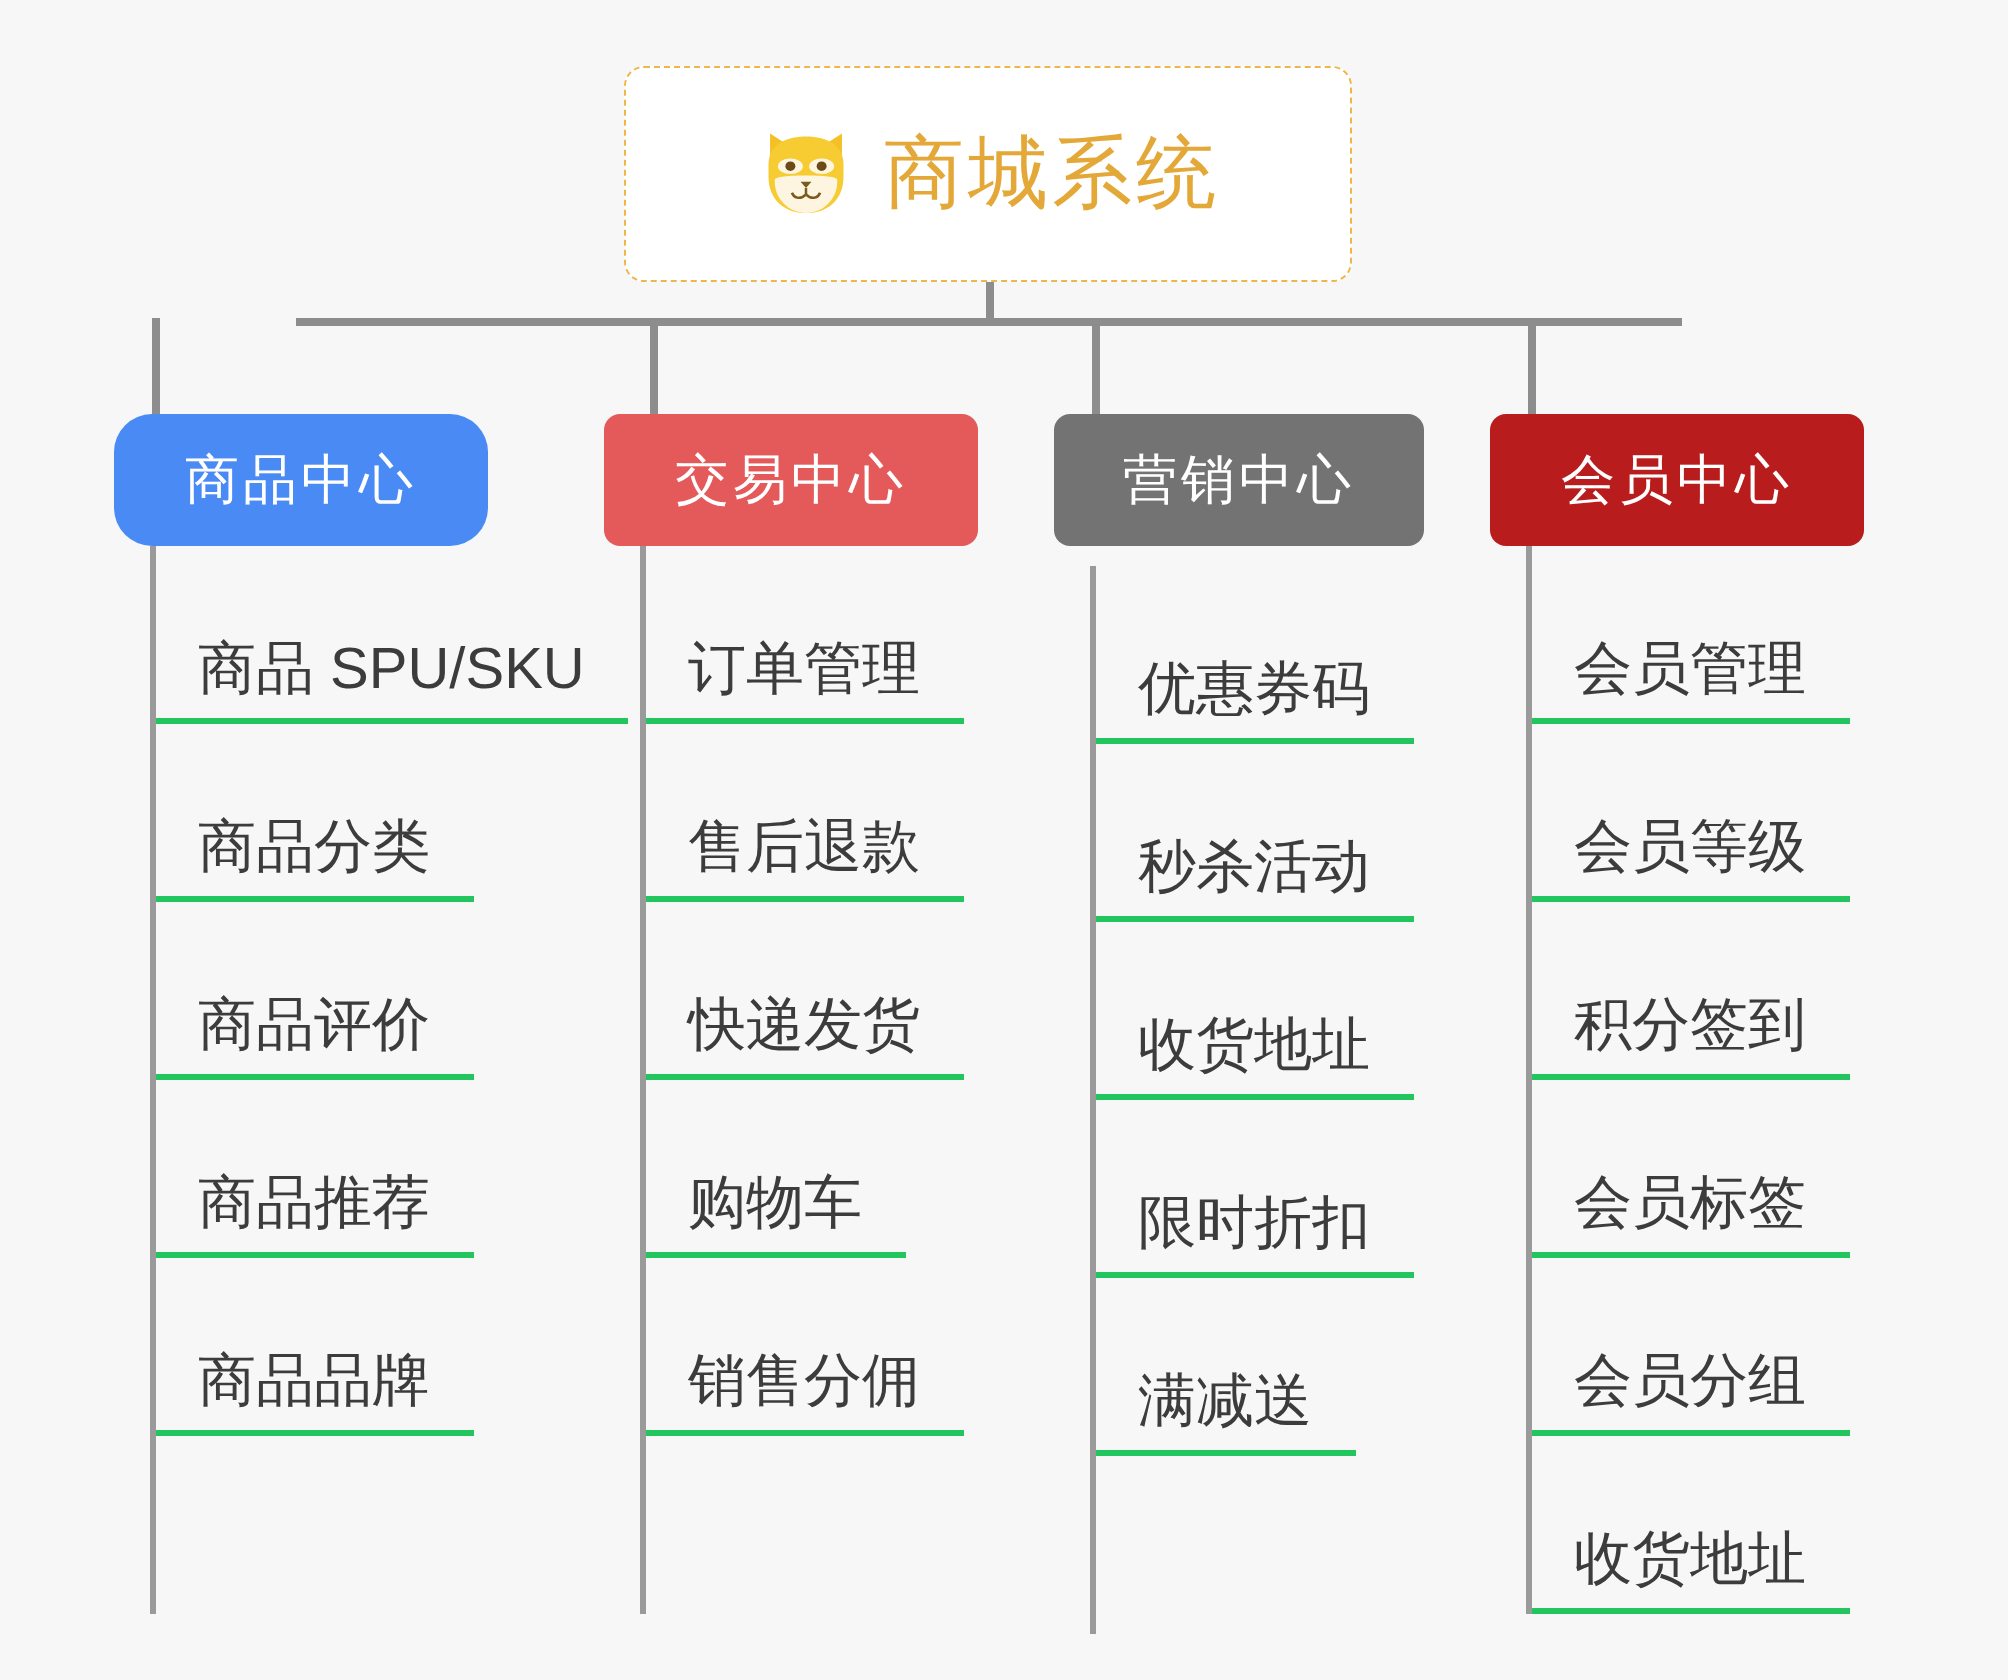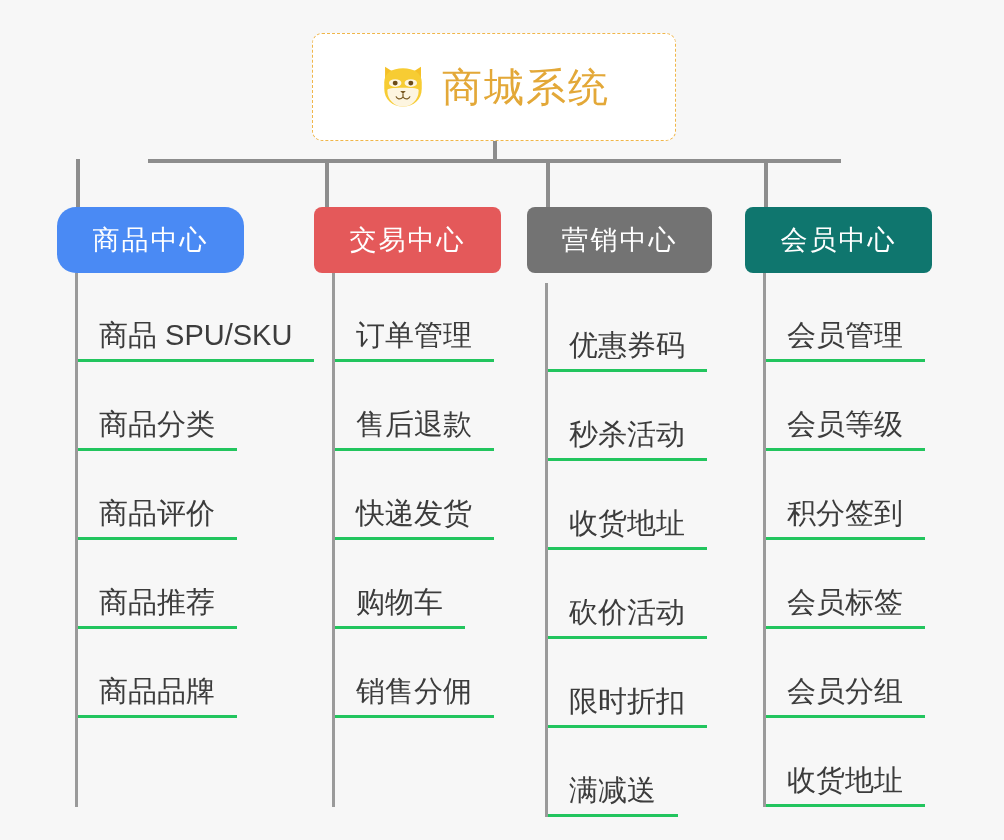--- a/index.html
+++ b/index.html
@@ -173,21 +173,21 @@
         </div>
       <div class="leaf-item">
           <span class="leaf-label">商品推荐</span>
         </div>
       <div class="leaf-item">
           <span class="leaf-label">商品品牌</span>
         </div>
     </div>
   </div>
 
-  <div class="branch" id="branch-1" style="left: 314px;">
+  <div class="branch" id="branch-1" style="left: 302px;">
     <div class="branch-header" style="width: 187px; background: rgb(228, 89, 90);">
       <span>交易中心</span>
     </div>
     <div class="leaf-list" style="height: 534px;">
       <div class="leaf-spine" style="height: 534px;"></div>
       <div class="leaf-item">
           <span class="leaf-label">订单管理</span>
         </div>
       <div class="leaf-item">
           <span class="leaf-label">售后退款</span>
@@ -213,33 +213,30 @@
       <div class="leaf-item">
           <span class="leaf-label">优惠券码</span>
         </div>
       <div class="leaf-item">
           <span class="leaf-label">秒杀活动</span>
         </div>
       <div class="leaf-item">
           <span class="leaf-label">收货地址</span>
         </div>
       <div class="leaf-item">
-          <span class="leaf-label">砍价活动</span>
-        </div>
-      <div class="leaf-item">
           <span class="leaf-label">限时折扣</span>
         </div>
       <div class="leaf-item">
           <span class="leaf-label">满减送</span>
         </div>
     </div>
   </div>
 
   <div class="branch" id="branch-3" style="left: 745px;">
-    <div class="branch-header" style="width: 187px; background: #0f766e;">
+    <div class="branch-header" style="width: 187px; background: #b91c1c;">
       <span>会员中心</span>
     </div>
     <div class="leaf-list" style="height: 534px;">
       <div class="leaf-spine" style="height: 534px;"></div>
       <div class="leaf-item">
           <span class="leaf-label">会员管理</span>
         </div>
       <div class="leaf-item">
           <span class="leaf-label">会员等级</span>
         </div>

